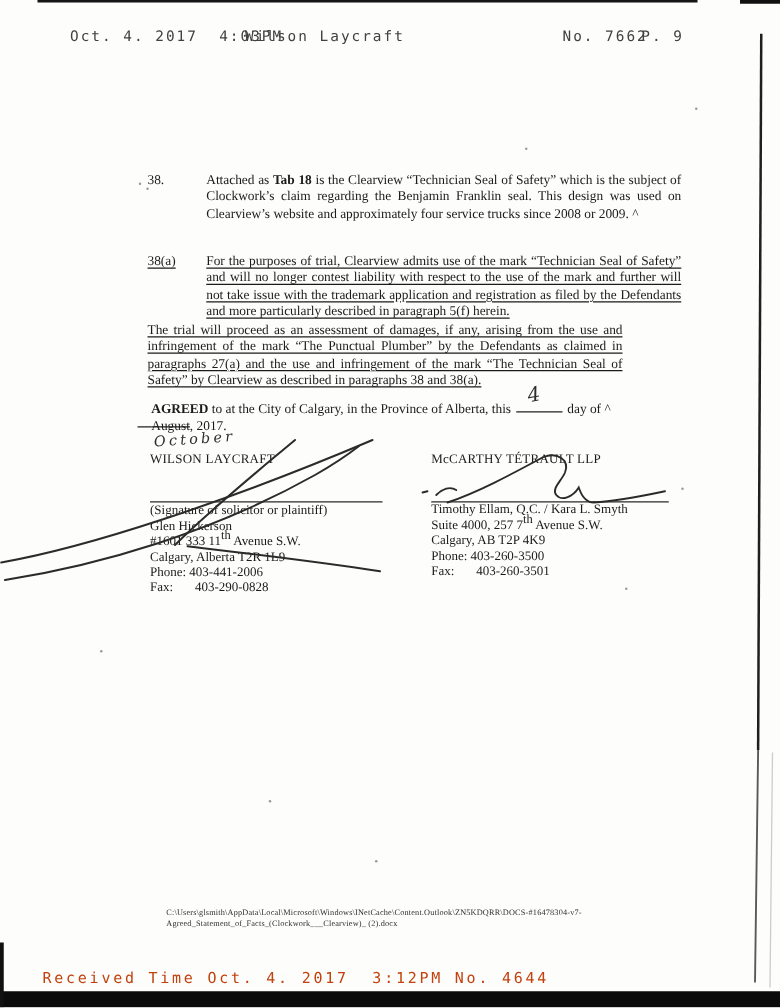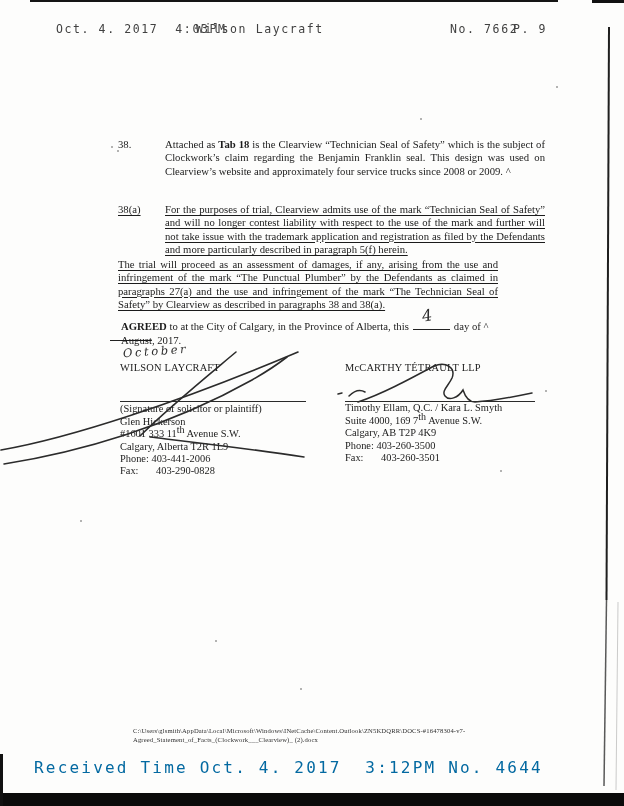--- a/index.html
+++ b/index.html
@@ -10,21 +10,21 @@
   }
   
   .faxfont {
     font-family:"DejaVu Sans Mono", monospace;
     color:#414141; font-size:11.5px; letter-spacing:1.6px; white-space:pre;
   }
   .fax-datetime { position:absolute; left:56px; top:22px; }
   .fax-sender   { position:absolute; left:196px; top:22px; }
   .fax-number   { position:absolute; left:450px; top:22px; }
   .fax-page     { position:absolute; left:513px; top:22px; }
-  .received-line{ position:absolute; left:34px; top:758px; color:#0369a1; font-size:16px; letter-spacing:2.2px; }
+  .received-line{ position:absolute; left:34px; top:775px; color:#c2410c; font-size:12px; letter-spacing:2.2px; }
 
   
   .para { position:absolute; left:118px; width:428px; display:flex; font-size:10.7px; line-height:13.3px; }
   .para .num  { width:47px; flex:none; }
   .para .txt  { width:380px; text-align:justify; }
   .p38  { top:138px; }
   .p38a { top:203px; }
   .p39  { top:258px; }
   .u { text-decoration:underline; text-underline-offset:2px; text-decoration-thickness:1px; }
   b { font-weight:bold; }
@@ -112,21 +112,21 @@
     <div><span>#1601 333 11</span><sup>th</sup><span> Avenue S.W.</span></div>
     <div>Calgary, Alberta T2R 1L9</div>
     <div>Phone: 403-441-2006</div>
     <div><span class="fax-label">Fax:</span><span>403-290-0828</span></div>
   </div>
 
   <div class="sig-col right">
     <div class="firm">McCARTHY TÉTRAULT LLP</div>
     <div class="sig-rule"></div>
     <div>Timothy Ellam, Q.C. / Kara L. Smyth</div>
-    <div><span>Suite 4000, 169 7</span><sup>th</sup><span> Avenue S.W.</span></div>
+    <div><span>Suite 4000, 257 7</span><sup>th</sup><span> Avenue S.W.</span></div>
     <div>Calgary, AB T2P 4K9</div>
     <div>Phone: 403-260-3500</div>
     <div><span class="fax-label">Fax:</span><span>403-260-3501</span></div>
   </div>
 
   <div class="filepath">
     <div>C:\Users\glsmith\AppData\Local\Microsoft\Windows\INetCache\Content.Outlook\ZN5KDQRR\DOCS-#16478304-v7-</div>
     <div>Agreed_Statement_of_Facts_(Clockwork___Clearview)_ (2).docx</div>
   </div>
 

